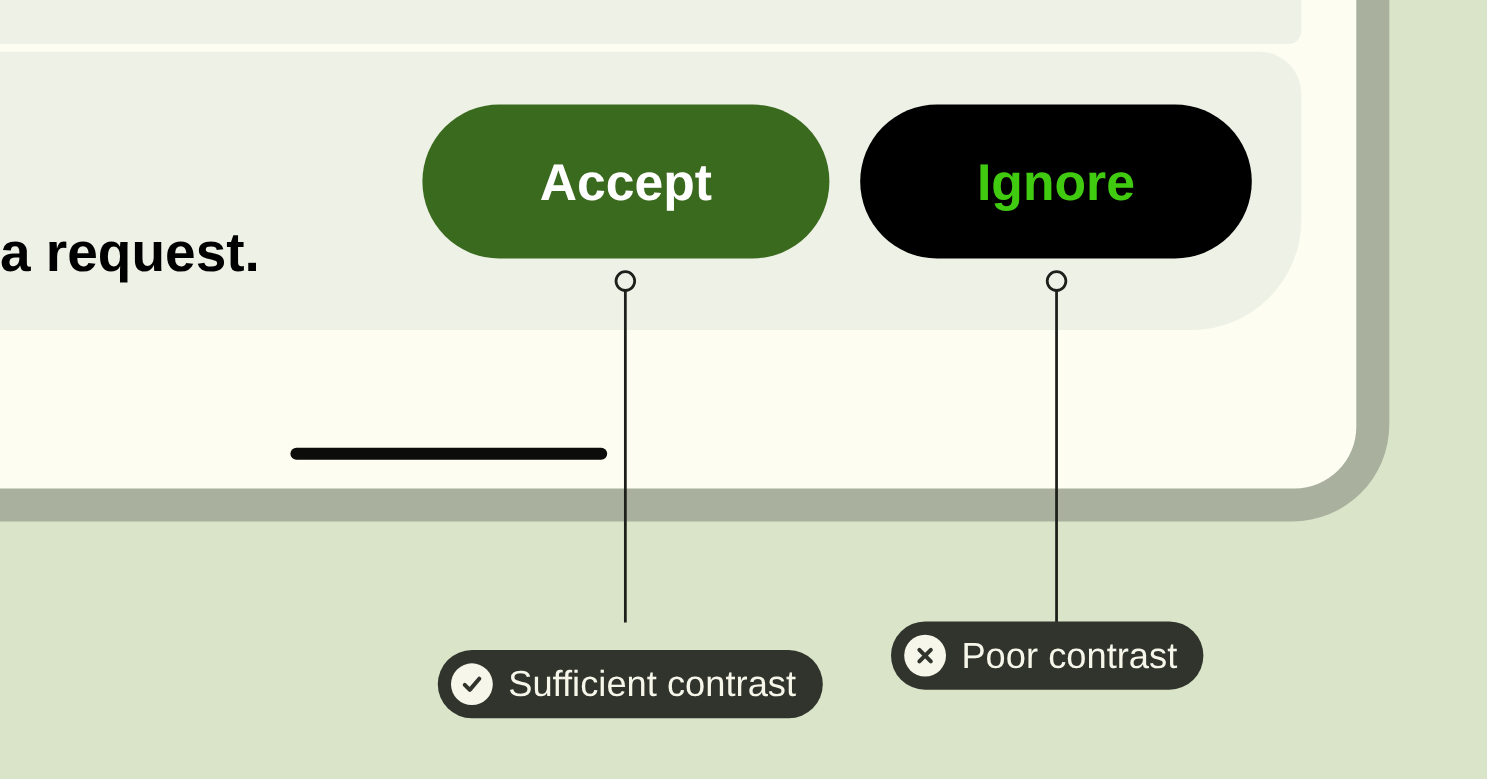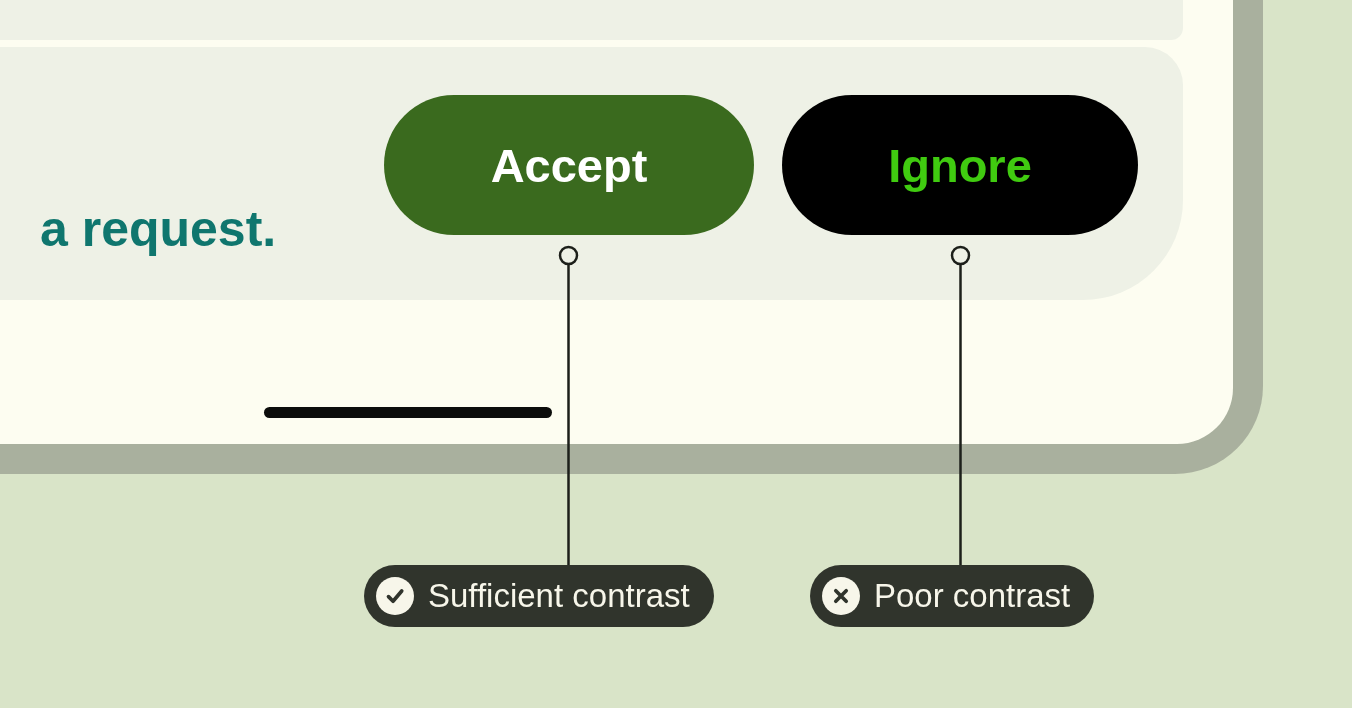--- a/index.html
+++ b/index.html
@@ -64,41 +64,41 @@
     pointer-events: none;
   }
   .callout {
     position: absolute; top: 565px; height: 62px;
     background: #30342c; color: #f7f6ea;
     border-radius: 32px;
     display: inline-flex; align-items: center;
     padding: 0 24px 0 12px; gap: 14px;
     font-size: 33px; font-weight: 500; white-space: nowrap;
   }
-  .callout-sufficient { left: 364px; }
+  .callout-sufficient { left: 398px; margin-top: 26px; }
   .callout-poor { left: 810px; }
   .callout-icon-circle {
     width: 38px; height: 38px; border-radius: 50%;
     background: #f7f6ea; flex: 0 0 auto;
     display: flex; align-items: center; justify-content: center;
   }
   .callout-icon-circle svg { display: block; }
 </style>
 </head>
 <body>
 
 <div class="canvas" style="background: rgb(217, 228, 200);">
 
   <div class="phone-frame" style="background: rgb(169, 176, 158);">
     <div class="phone-screen" style="background: rgb(253, 253, 241);">
 
       <div class="card-top" style="background: rgb(238, 241, 230);"></div>
 
       <div class="card-main" style="background: rgb(238, 241, 230);">
-        <div class="snippet-text" style="color: #0f766e; padding-left: 40px;">a request.</div>
+        <div class="snippet-text" style="color: #000000;">a request.</div>
 
         <button class="pill-button accept-button" style="background: rgb(58, 106, 30); color: rgb(255, 255, 255);">
           <span>Accept</span>
         </button>
 
         <button class="pill-button ignore-button" style="background: #000000; color: rgb(64, 203, 16);">
           <span>Ignore</span>
         </button>
       </div>
 

